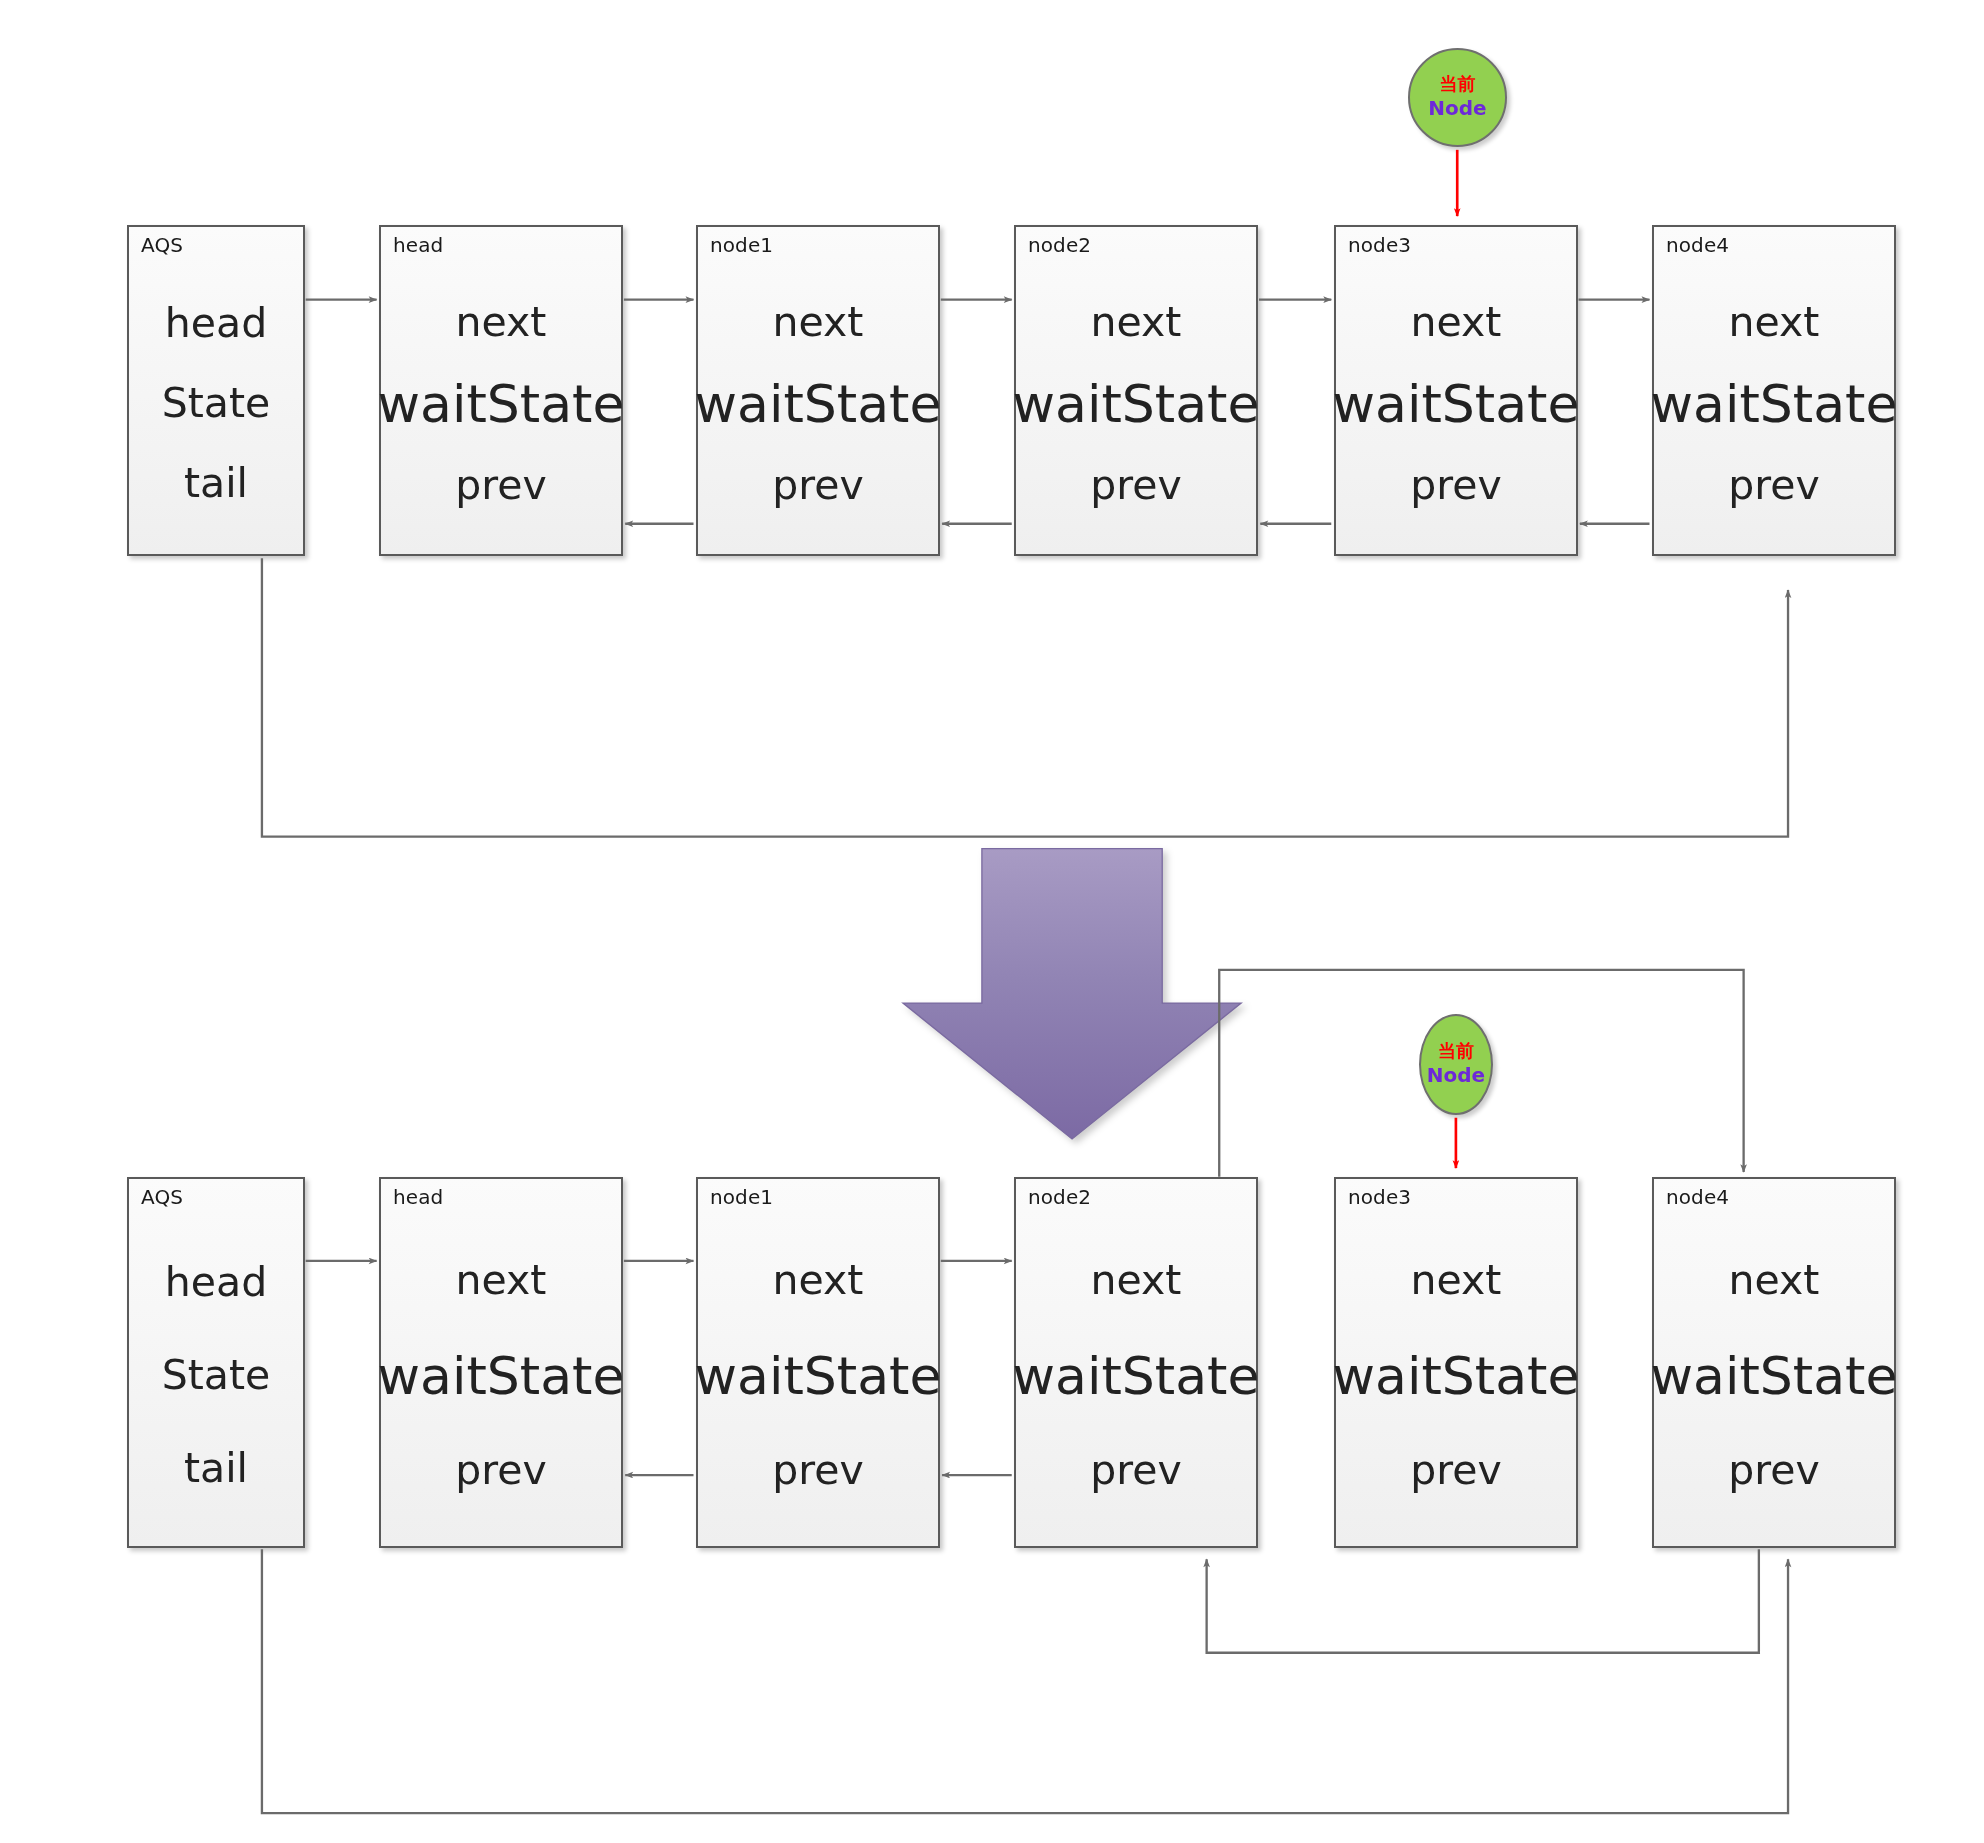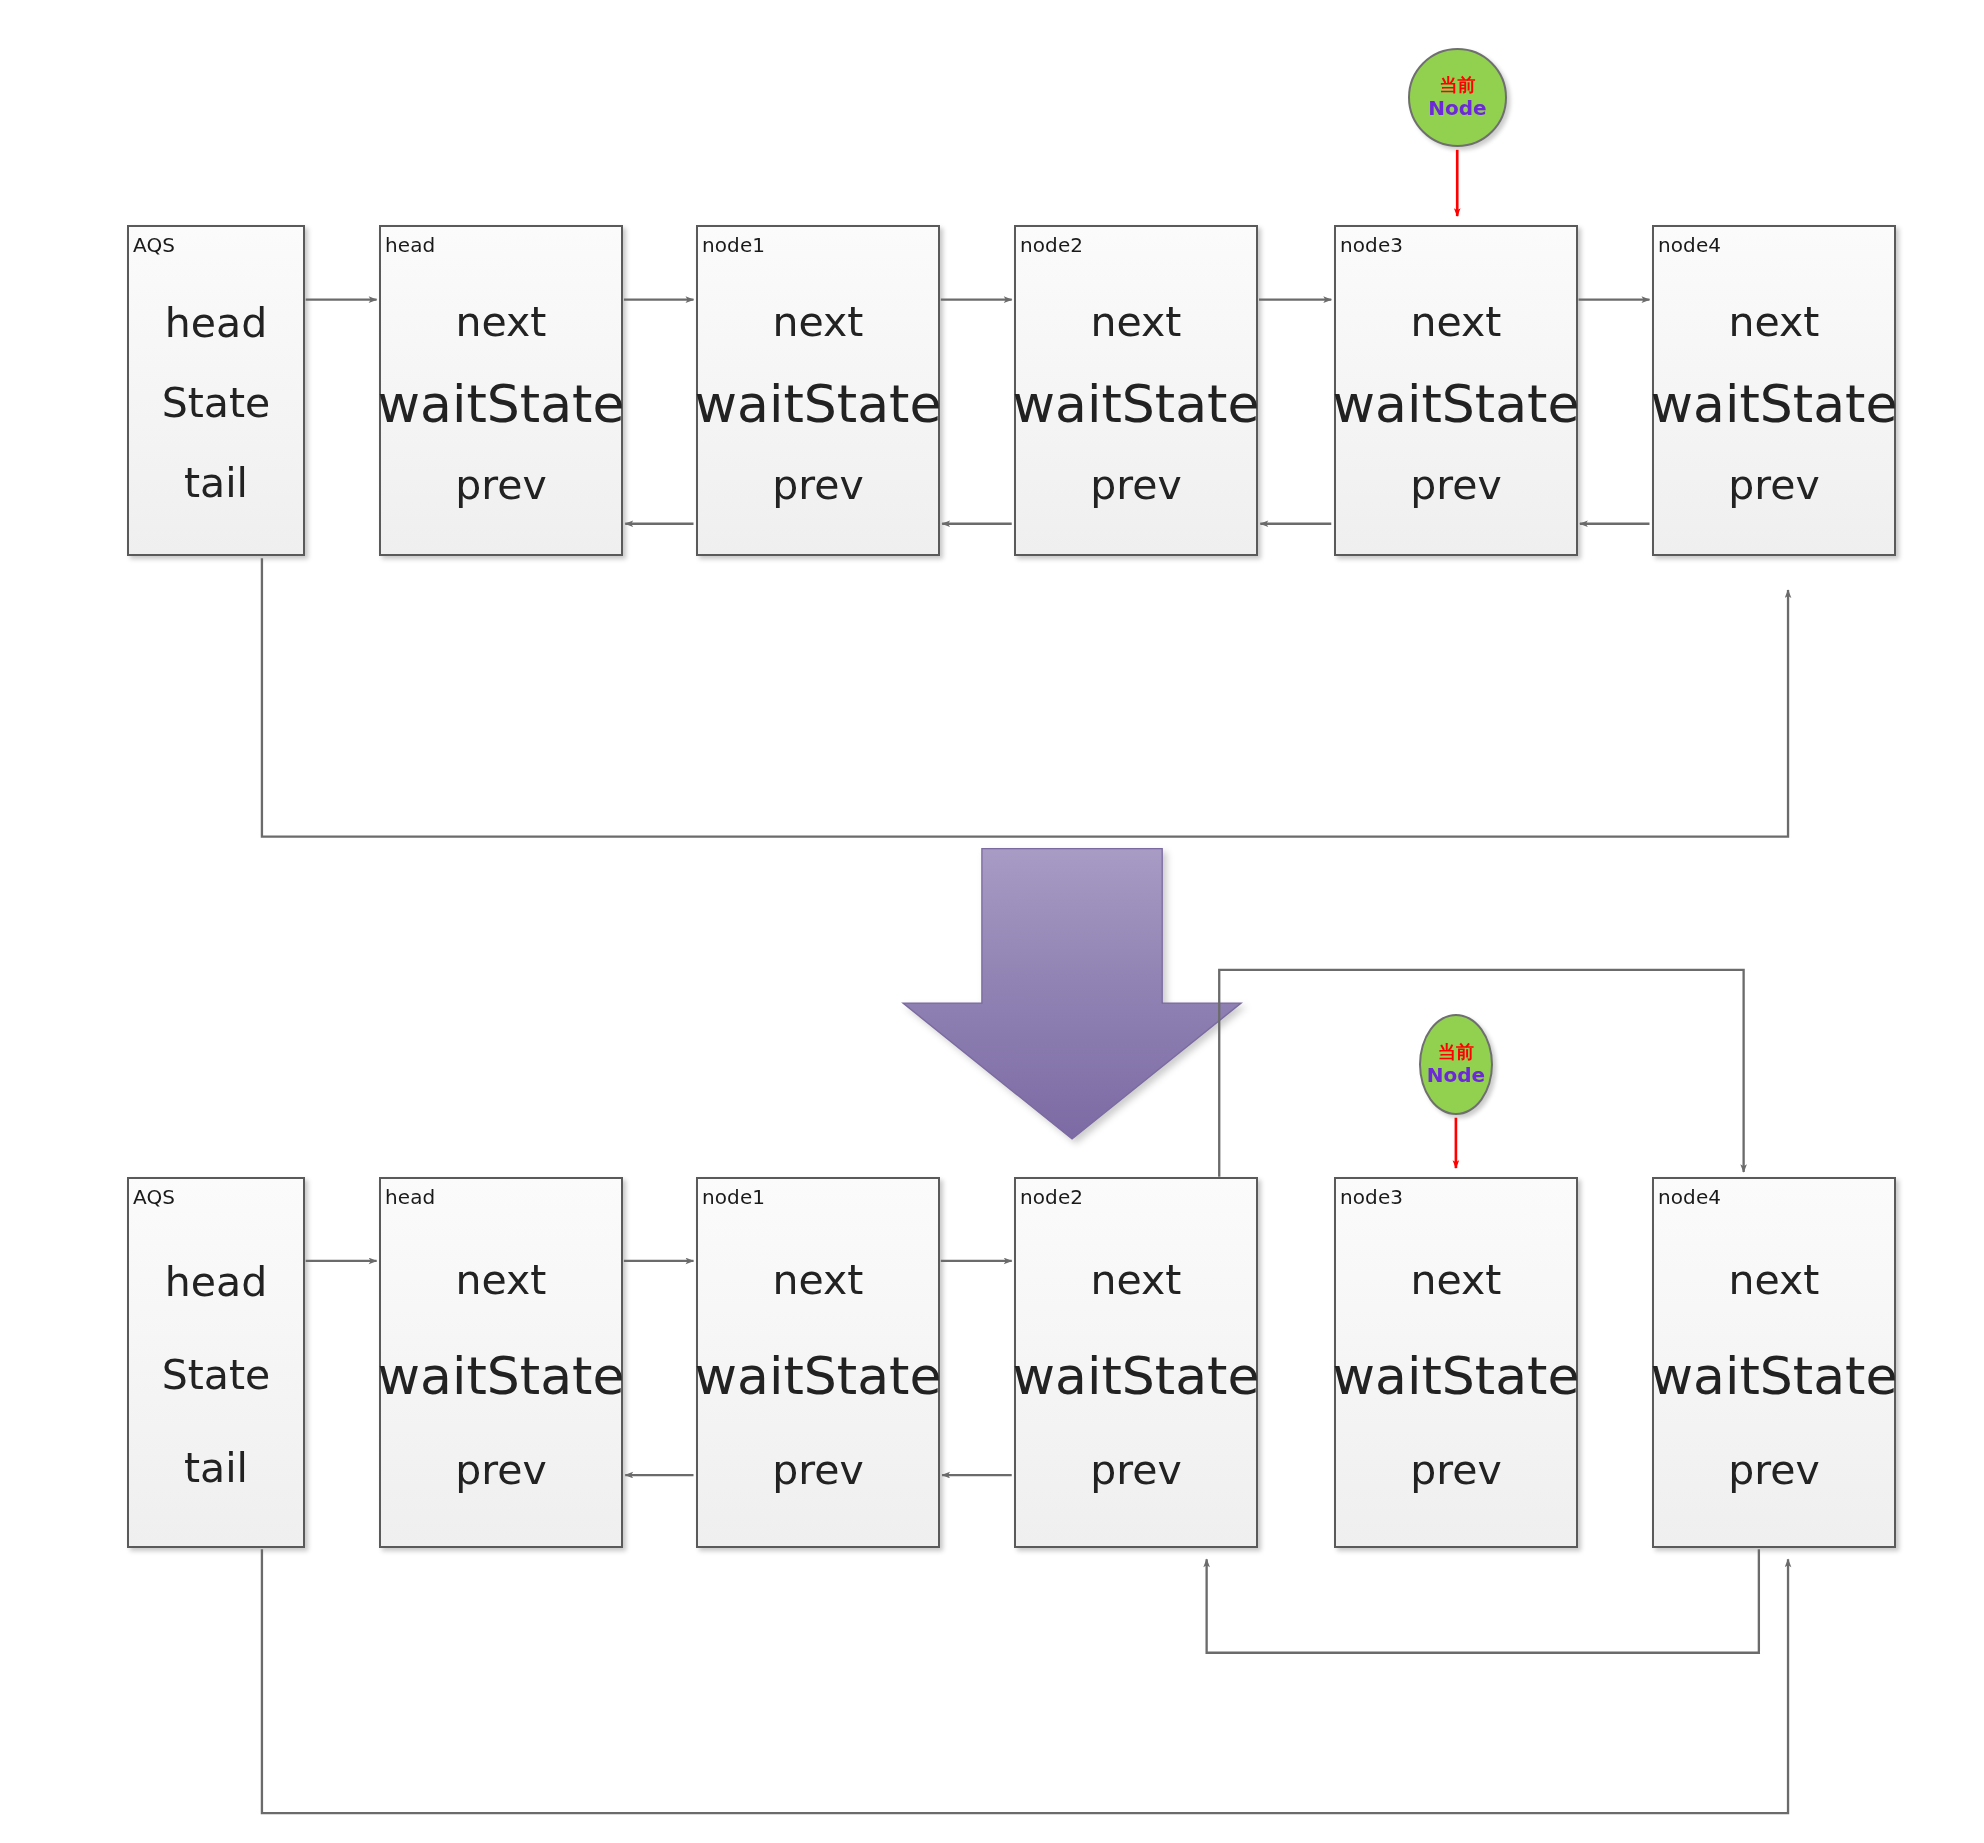--- a/index.html
+++ b/index.html
@@ -12,21 +12,21 @@
 
   .node-box{
     position:absolute;
     box-sizing:border-box;
     border:2px solid #5a5a5a;
     background:linear-gradient(to bottom,#fbfbfb 0%,#f7f7f7 35%,#efefef 100%);
     box-shadow:3.3px 3.3px 4.6px rgba(0,0,0,0.22);
   }
   .node-title{
     position:absolute;
-    left:4px;top:8px;
+    left:12px;top:8px;
     font-size:20px;
     color:#1a1a1a;
     letter-spacing:0.1px;
     line-height:1;
     white-space:nowrap;
   }
   .fields{
     position:absolute;left:0;right:0;top:0;bottom:0;
     display:flex;flex-direction:column;
     justify-content:space-around;
@@ -47,21 +47,21 @@
     position:absolute;
     border:2px solid #6f6f6f;
     background:#92d050;
     box-shadow:3.3px 3.3px 4.6px rgba(0,0,0,0.20);
     display:flex;flex-direction:column;
     align-items:center;justify-content:center;
     box-sizing:border-box;
   }
   .cur-node .l1{
     color:#ff0000;font-size:18px;line-height:1.25;font-weight:600;
-    font-family:Liberation Serif, serif;
+    font-family:Liberation Mono, monospace;
   }
   .cur-node .l2{
     color:#6d28d9;font-size:20px;line-height:1.25;font-weight:600;
   }
 
   .big-arrow{position:absolute;filter:drop-shadow(6px 6px 6px rgba(0,0,0,0.20));}
 </style>
 </head>
 <body>
 

